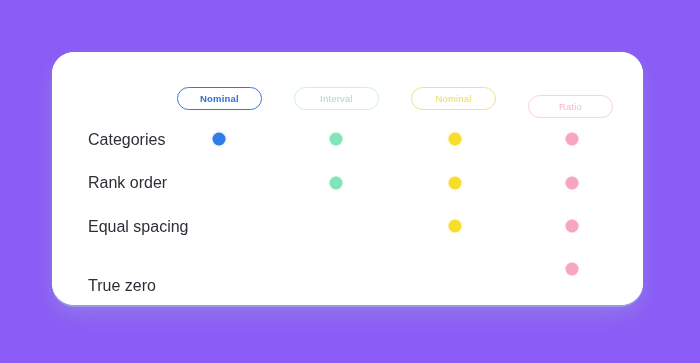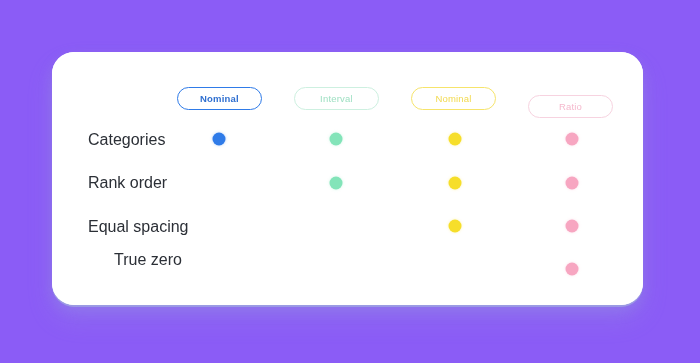--- a/index.html
+++ b/index.html
@@ -73,21 +73,21 @@
     width: 120px;
     font-size: 16px;
     color: #2b2f36;
     line-height: 1;
     transform: translateY(-50%);
     white-space: nowrap;
   }
   .row-label.r0 { top: 140px; }
   .row-label.r1 { top: 183px; }
   .row-label.r2 { top: 227px; }
-  .row-label.r3 { top: 260px; text-align: center; }
+  .row-label.r3 { top: 286px; }
 
   
   .dot {
     position: absolute;
     width: 13px;
     height: 13px;
     border-radius: 50%;
     transform: translate(-50%, -50%);
   }
   .dot.col0 { left: 219px; }

